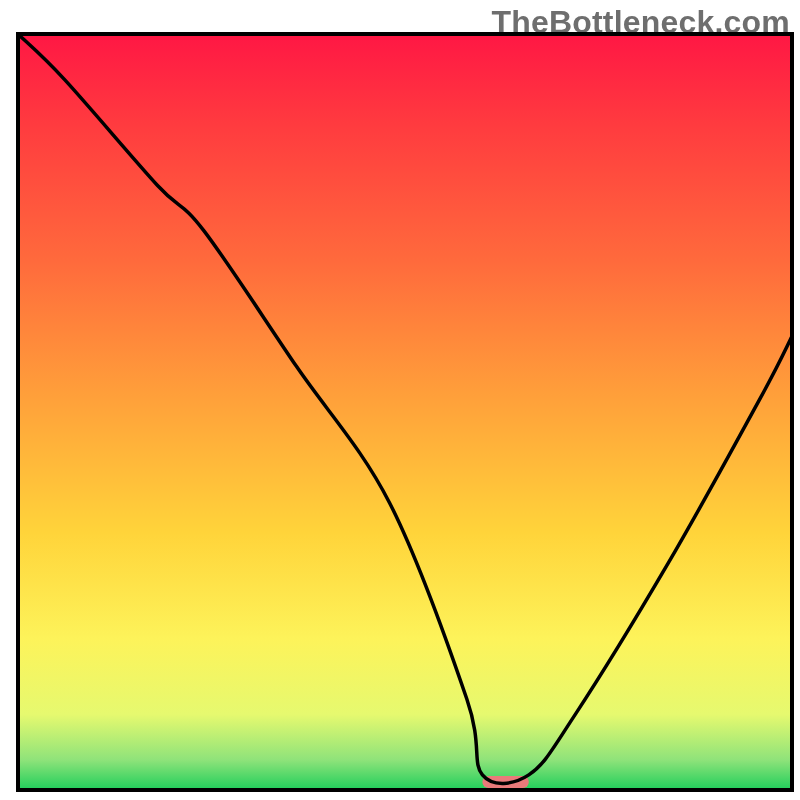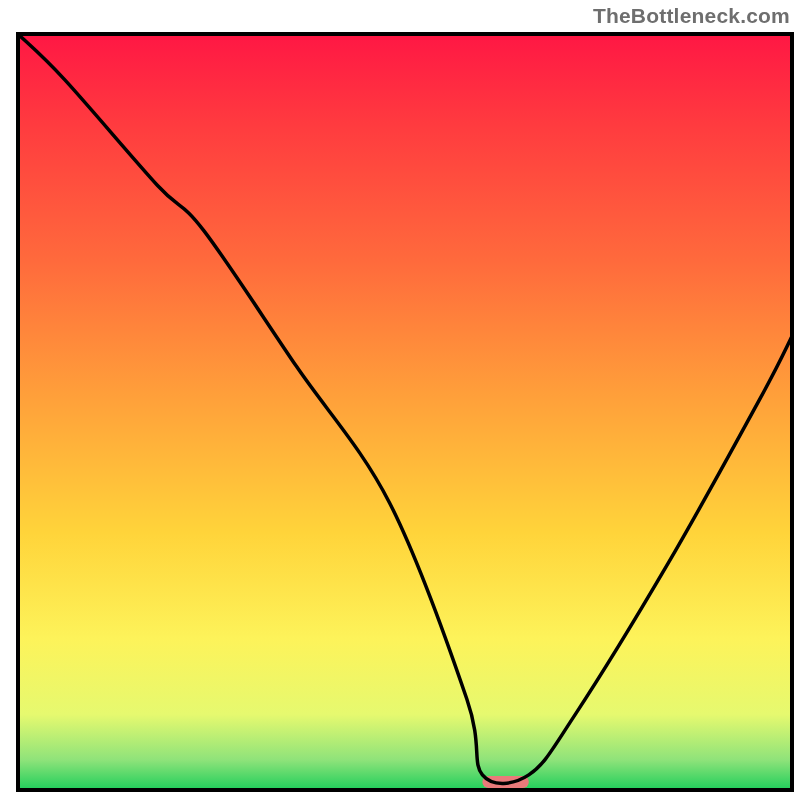--- a/index.html
+++ b/index.html
@@ -12,21 +12,21 @@
   }
   .stage {
     position: relative;
     width: 800px;
     height: 800px;
   }
   .watermark {
     position: absolute;
     top: 4px;
     right: 10px;
-    font-size: 21px;
+    font-size: 32px;
     font-weight: 600;
     color: #6e6e6e;
     letter-spacing: 0.2px;
     user-select: none;
   }
   svg.plot {
     position: absolute;
     left: 0;
     top: 0;
   }

